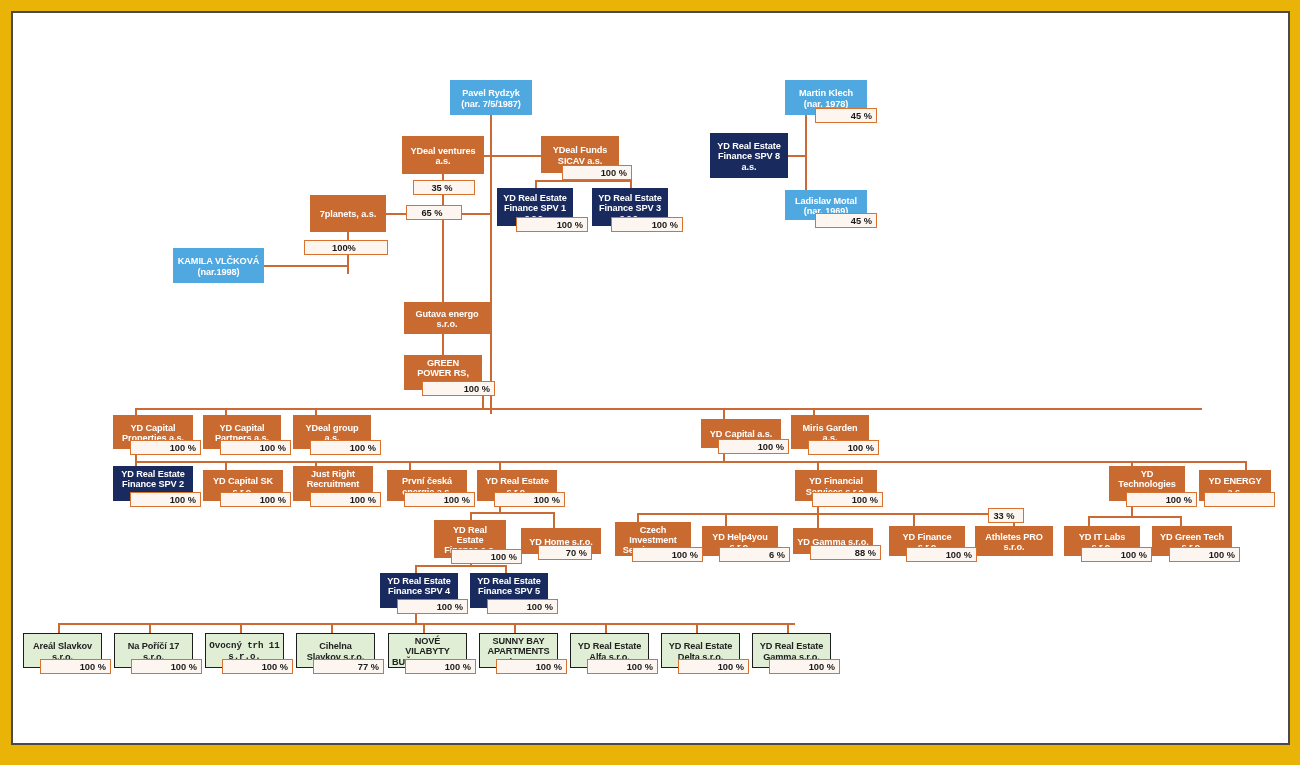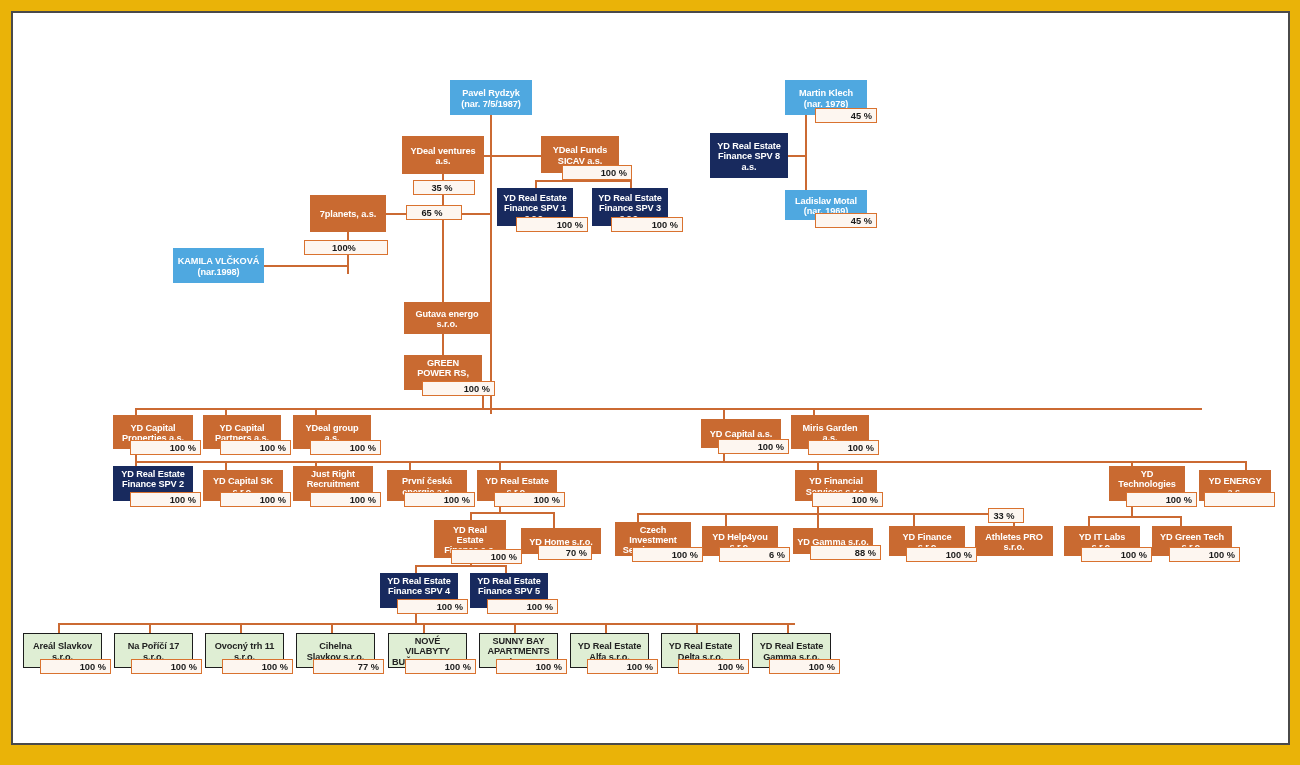--- a/index.html
+++ b/index.html
@@ -298,21 +298,21 @@
       </div>
       <div class="pct" style="left: 487px; top: 599px; width: 71px;">100 %</div>
       <div class="box leaf" style="left: 23px; top: 633px; width: 79px; height: 35px;">
         <span class="lbl">Areál Slavkov<br>s.r.o.</span>
       </div>
       <div class="pct" style="left: 40px; top: 659px; width: 71px;">100 %</div>
       <div class="box leaf" style="left: 114px; top: 633px; width: 79px; height: 35px;">
         <span class="lbl">Na Poříčí 17<br>s.r.o.</span>
       </div>
       <div class="pct" style="left: 131px; top: 659px; width: 71px;">100 %</div>
-      <div class="box leaf" style="left: 205px; top: 633px; width: 79px; height: 35px;">
+      <div class="box leaf" style="left: 205px; top: 633px; width: 79px; height: 35px; font-family: Liberation Mono, monospace;">
         <span class="lbl">Ovocný trh 11<br>s.r.o.</span>
       </div>
       <div class="pct" style="left: 222px; top: 659px; width: 71px;">100 %</div>
       <div class="box leaf" style="left: 296px; top: 633px; width: 79px; height: 35px;">
         <span class="lbl">Cihelna<br>Slavkov s.r.o.</span>
       </div>
       <div class="pct" style="left: 313px; top: 659px; width: 71px;">77 %</div>
       <div class="box leaf" style="left: 388px; top: 633px; width: 79px; height: 35px;">
         <span class="lbl">NOVÉ<br>VILABYTY<br>BUČOVICE s.r.o.</span>
       </div>

